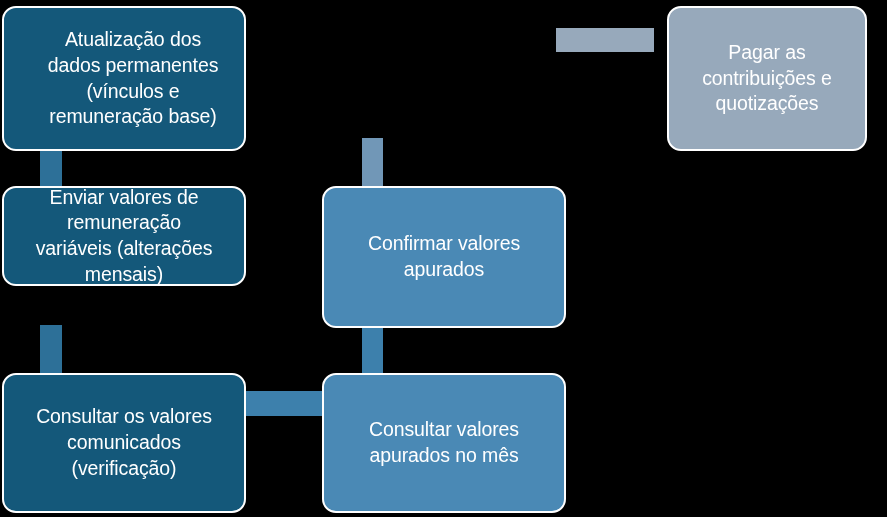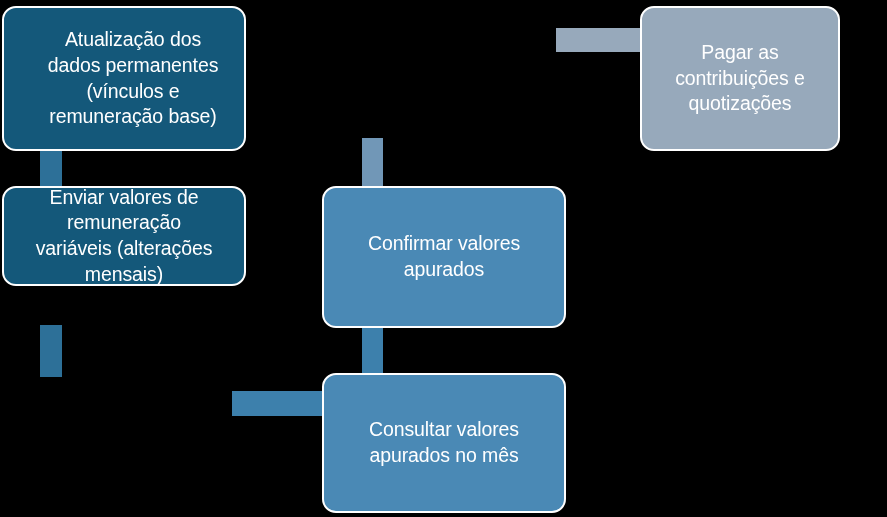--- a/index.html
+++ b/index.html
@@ -69,37 +69,42 @@
   <div class="connector k-mid" style="left:232px; top:391px; width:102px; height:25px;"></div>
 
   <div class="node c-dark" style="left:2px; top:6px; width:244px; height:145px;padding-left:28px;">
     <span class="node-label">Atualização dos
 dados permanentes
 (vínculos e
 remuneração base)</span>
   </div>
 
 
-  <div class="node c-light" style="left:640px; top:6px; width:200px; height:145px;">
+  <div class="node c-light" style="left:667px; top:6px; width:200px; height:145px;">
     <span class="node-label">Pagar as
 contribuições e
 quotizações</span>
   </div>
 
   <div class="node c-dark" style="left:2px; top:186px; width:244px; height:100px;">
     <span class="node-label">Enviar valores de
 remuneração
 variáveis (alterações
 mensais)</span>
   </div>
 
   <div class="node c-mid" style="left:322px; top:186px; width:244px; height:142px;text-align:center;">
     <span class="node-label">Confirmar valores
 apurados</span>
   </div>
 
+  <div class="node c-dark" style="left:2px; top:373px; width:244px; height:140px;">
+    <span class="node-label">Consultar os valores
+comunicados
+(verificação)</span>
+  </div>
 
   <div class="node c-mid" style="left:322px; top:373px; width:244px; height:140px;align-items:center;">
     <span class="node-label">Consultar valores
 apurados no mês</span>
   </div>
 
 </div>
 
 </body></html>

